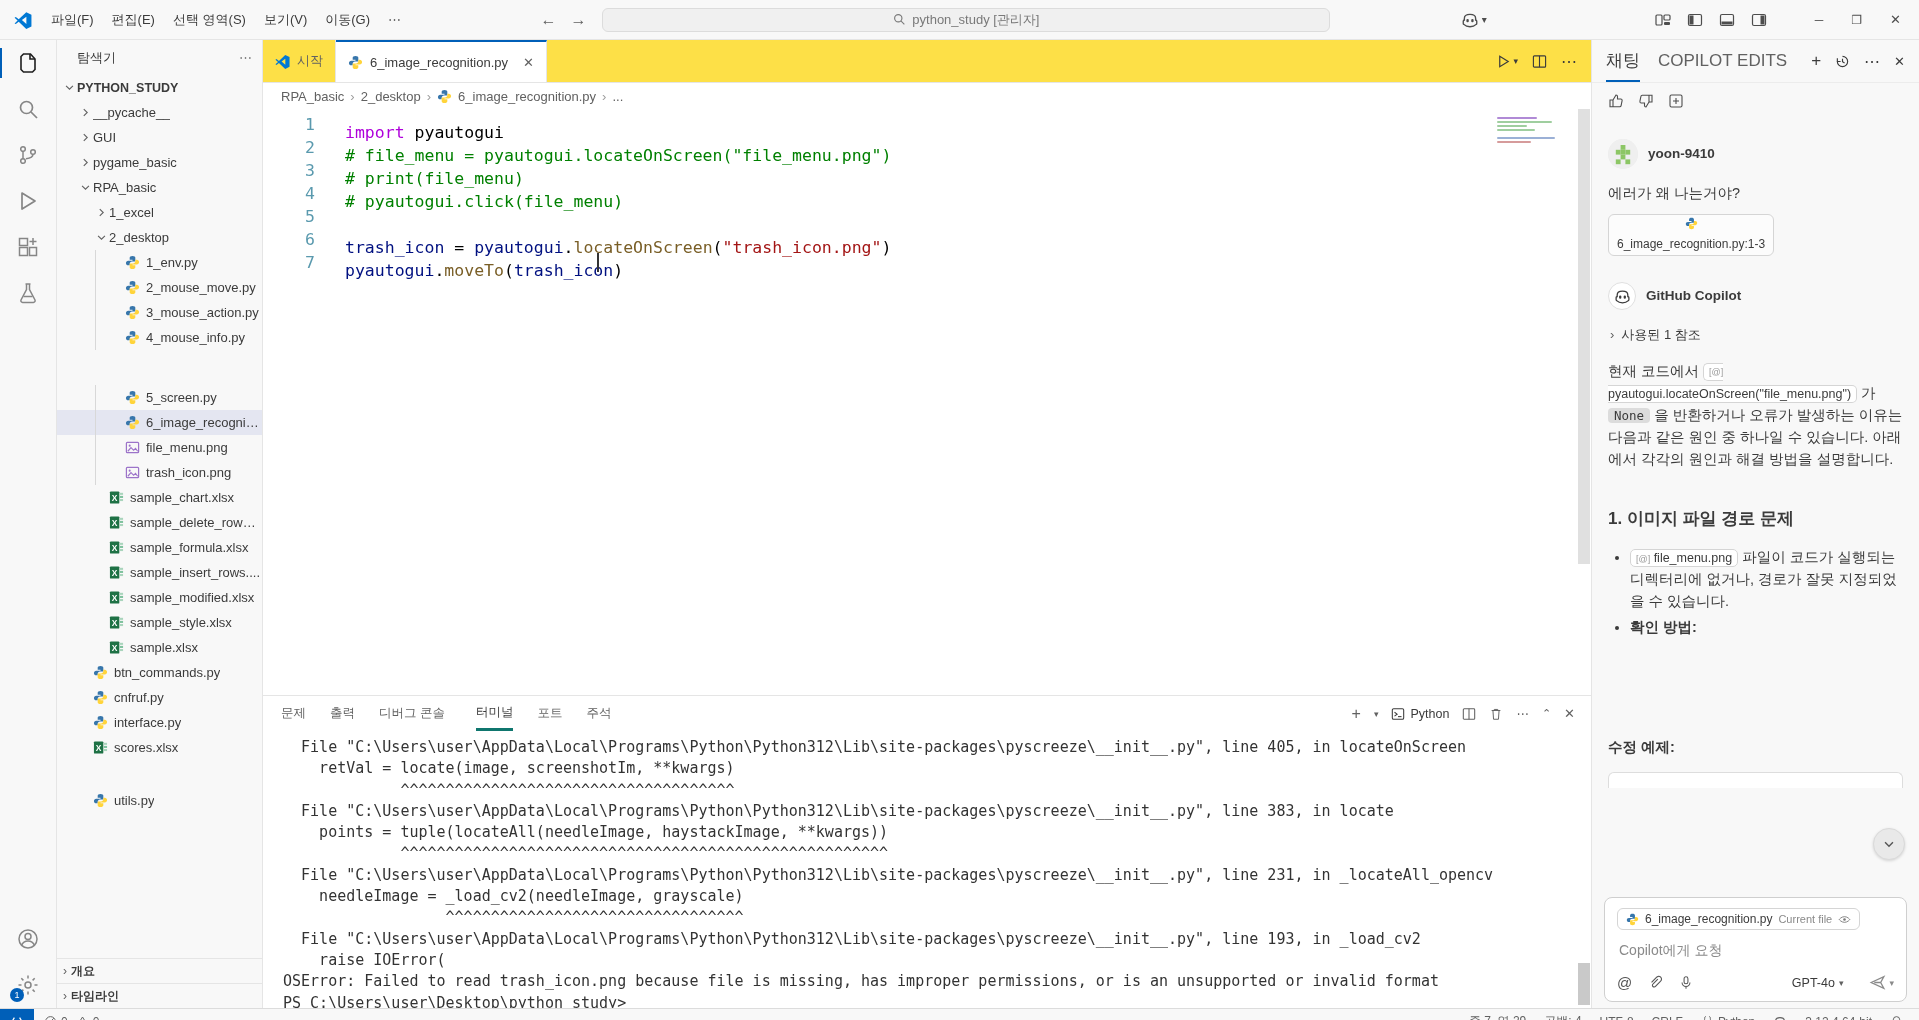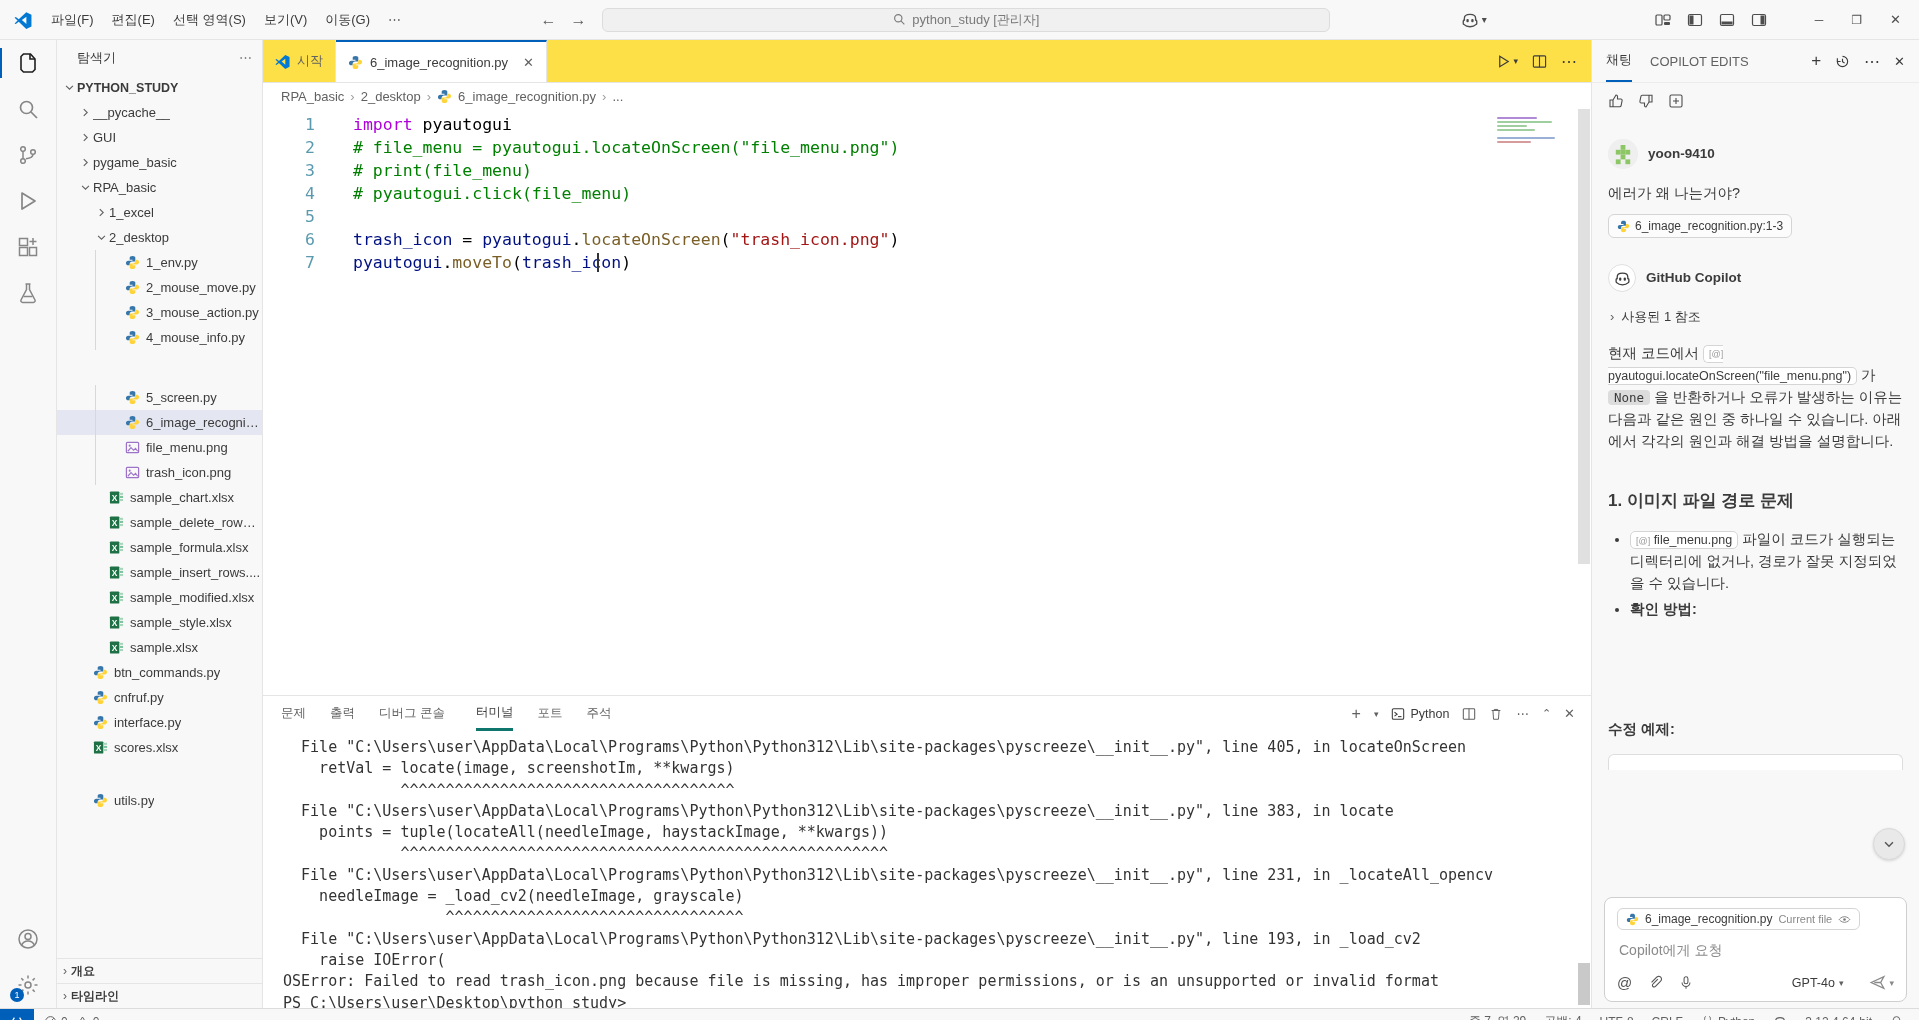--- a/index.html
+++ b/index.html
@@ -58,21 +58,21 @@
   .tab.active { background:#fff; color:#3b3b3b; border-top:2px solid #005fb8; }
   .tab .close { margin-left:8px; color:#616161; font-size:13px; }
   .editor-actions { margin-left:auto; display:flex; align-items:center; gap:14px; padding-right:14px; color:#3b3b3b; }
   #breadcrumb { height:26px; display:flex; align-items:center; gap:6px; padding-left:18px; font-size:13px; color:#616161; }
   #breadcrumb .sep { color:#9d9d9d; }
 
   #code-area { flex:1; position:relative; font-family:"DejaVu Sans Mono","Liberation Mono",monospace;
     font-size:16.5px; line-height:23px; overflow:hidden; }
   .gutter { position:absolute; left:0; top:4px; width:52px; text-align:right; color:#237893; opacity:.75; }
   .gutter div { height:23px; }
-  .code-content { position:absolute; left:82px; top:4px; white-space:pre;margin-left:8px; }
+  .code-content { position:absolute; left:82px; top:12px; white-space:pre; }
   .code-line { height:23px; }
   .tok-kw { color:#af00db; } .tok-cm { color:#008000; } .tok-var { color:#001080; }
   .tok-fn { color:#795e26; } .tok-str { color:#a31515; } .tok-pun { color:#000; }
   .cursor { position:absolute; width:1.5px; height:19px; background:#333; }
   .minimap { position:absolute; right:32px; top:8px; width:62px; }
   .minimap div { height:2px; margin-bottom:2px; border-radius:1px; }
   .v-scrollbar { position:absolute; right:0; top:0; bottom:0; width:14px; }
   .v-scrollbar .thumb { position:absolute; top:0; left:1px; right:1px; height:455px; background:#cfcfcf; opacity:.65; }
 
   
@@ -82,31 +82,31 @@
   .ptab.active { color:#3b3b3b; border-bottom:3px solid #0f766e;margin-left:7px; }
   .panel-actions { margin-left:auto; display:flex; align-items:center; gap:13px; padding-right:16px; color:#616161; }
   .term-shell { display:flex; align-items:center; gap:5px; font-size:12.5px; color:#3b3b3b; }
   .term-content { flex:1; padding:6px 0 0 20px; font-family:"DejaVu Sans Mono","Liberation Mono",monospace;
     font-size:15px; line-height:21.3px; color:#333; white-space:pre; overflow:hidden; }
   .term-thumb { position:absolute; right:1px; bottom:3px; width:12px; height:42px; background:#c9c9c9; }
 
   
   #copilot { width:328px; border-left:1px solid #e5e5e5; background:#f8f8f8; position:relative; display:flex; flex-direction:column; }
   .cp-header { height:43px; display:flex; align-items:center; padding:0 14px; gap:18px; border-bottom:1px solid #ececec; flex:none; }
-  .cp-tab { font-size:13px; color:#616161; height:100%; display:flex; align-items:center; }
+  .cp-tab { font-size:17px; color:#616161; height:100%; display:flex; align-items:center; }
   .cp-tab.active { color:#3b3b3b; border-bottom:2px solid #005fb8; }
   .cp-header-actions { margin-left:auto; display:flex; gap:14px; color:#3b3b3b; align-items:center; }
   .chat { flex:1; padding:10px 16px 0 16px; overflow:hidden; position:relative; font-size:14.5px; line-height:1.52; }
   .feedback-row { display:flex; gap:14px; color:#4d4d4d; }
   .user-row { display:flex; align-items:center; gap:10px; margin-top:30px; }
   .avatar { width:30px; height:30px; border-radius:50%; background:#ececec; overflow:hidden; }
   .user-name, .assistant-name { font-weight:700; font-size:13.5px; }
   .user-msg { margin-top:13px; }
   .chip { display:inline-flex; align-items:center; gap:5px; border:1px solid #d5d5d5; border-radius:6px;
-    background:#fcfcfc; padding:2px 8px; font-size:12px; color:#3b3b3b; vertical-align:middle; }
+    background:#fcfcfc; padding:2px 8px; font-size:12px; color:#3b3b3b; vertical-align:middle;flex-direction:column; }
   .code-chip { display:inline; border:1px solid #d5d5d5; border-radius:5px; background:#fff; padding:1px 5px;
     font-size:12.5px; white-space:normal; }
   .none-chip { background:#dcdcdc; border-radius:4px; padding:0 6px; font-size:12.5px;
     font-family:"DejaVu Sans Mono",monospace; }
   .assistant-row { display:flex; align-items:center; gap:10px; margin-top:26px; }
   .cp-face { width:28px; height:28px; border-radius:50%; background:#fff; border:1px solid #e0e0e0;
     display:flex; align-items:center; justify-content:center; }
   .refs-row { display:flex; align-items:center; gap:7px; margin-top:15px; font-size:13px; color:#3b3b3b; padding-left:2px; }
   .para { margin-top:15px; }
   .sec-title { font-size:17px; font-weight:700; margin-top:36px; }

